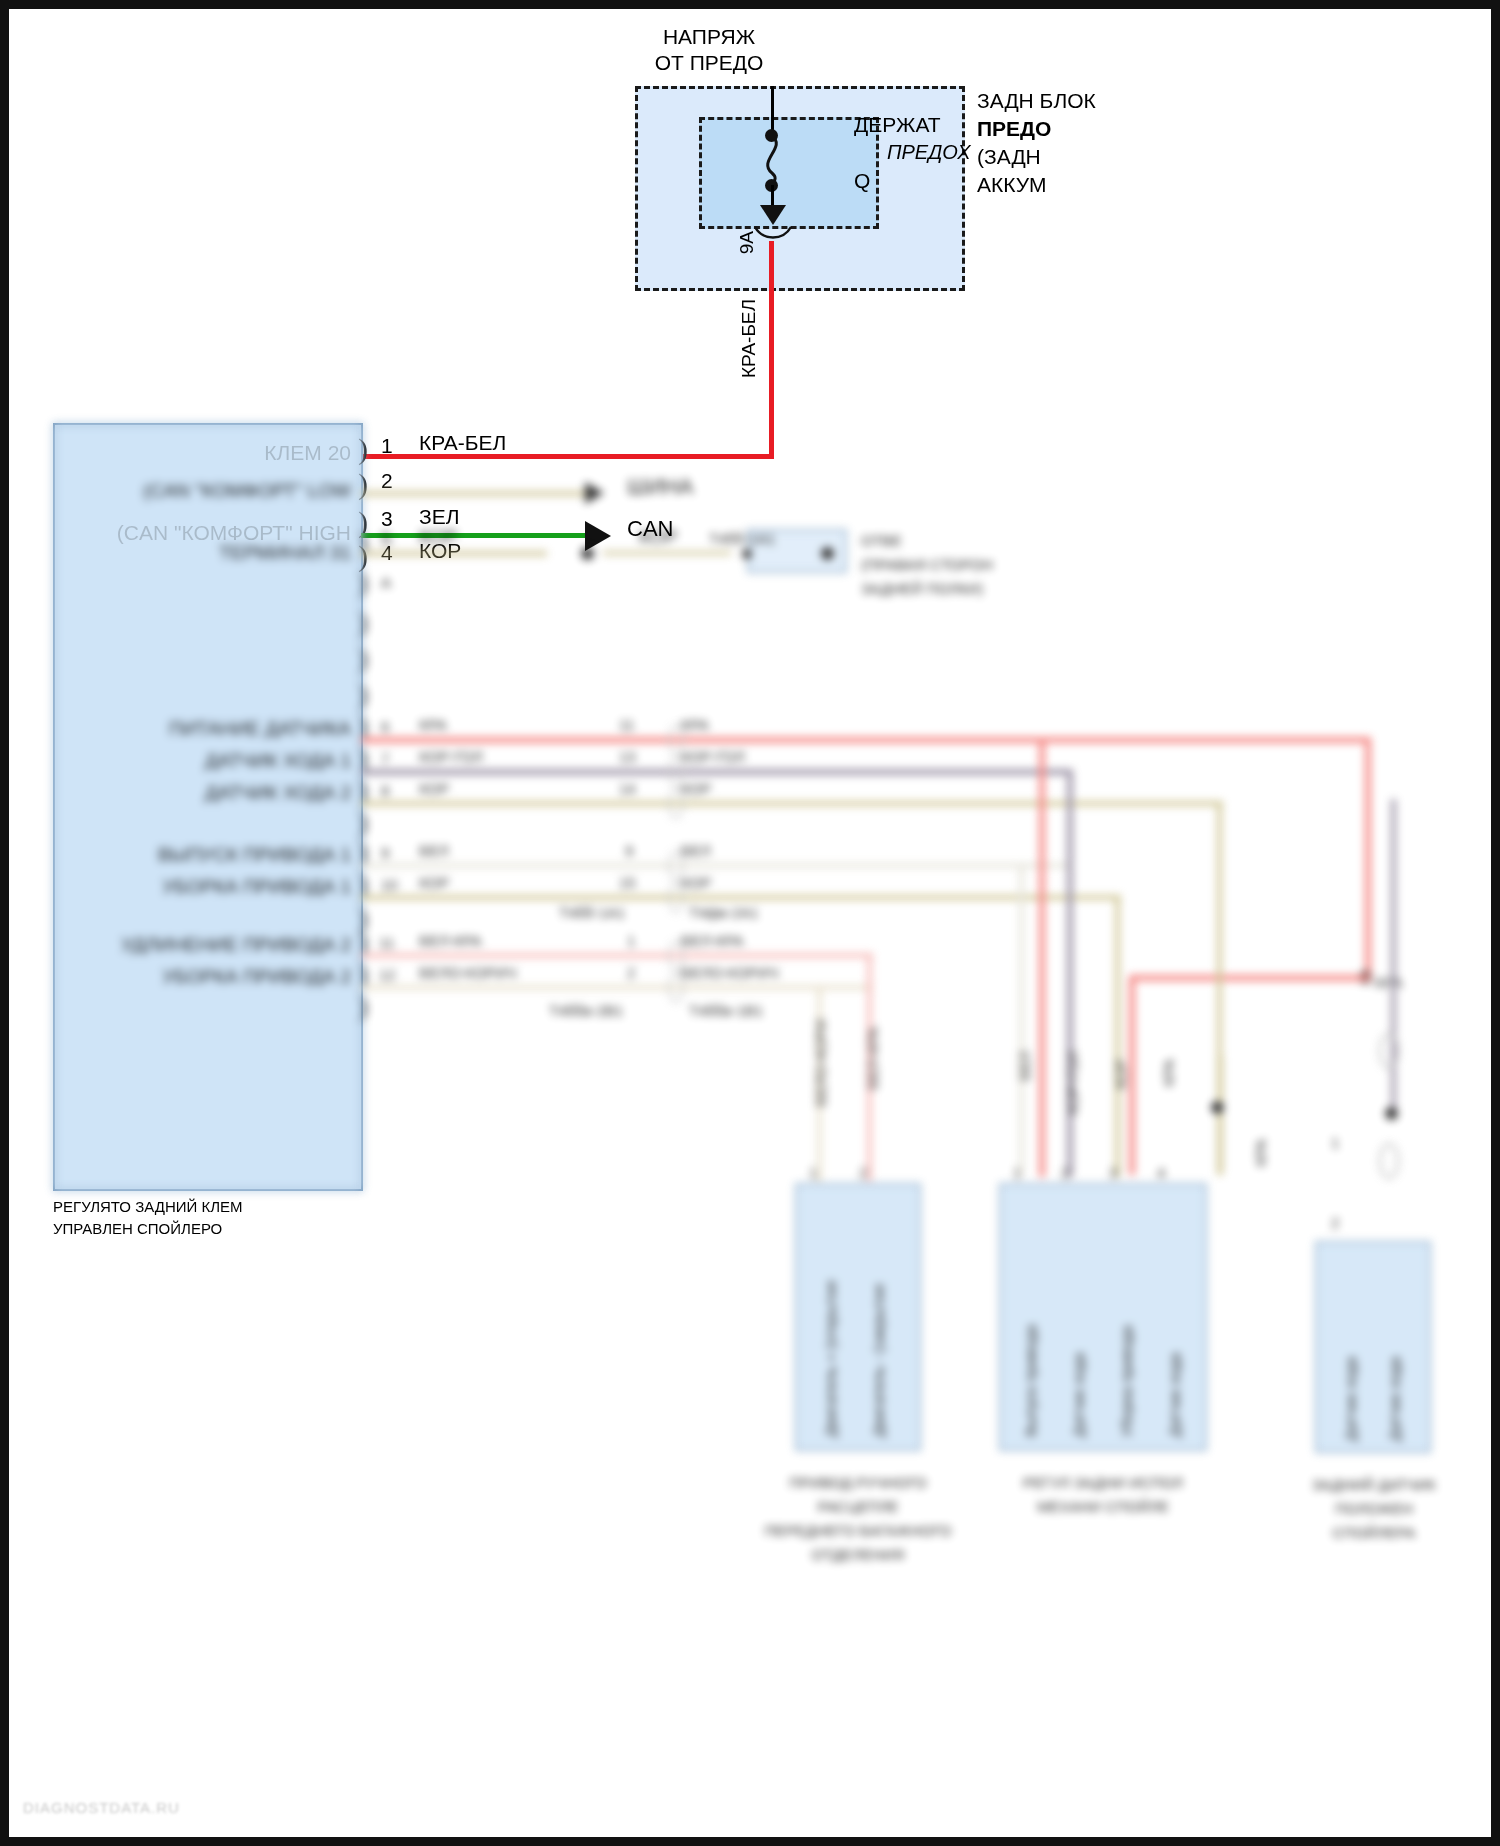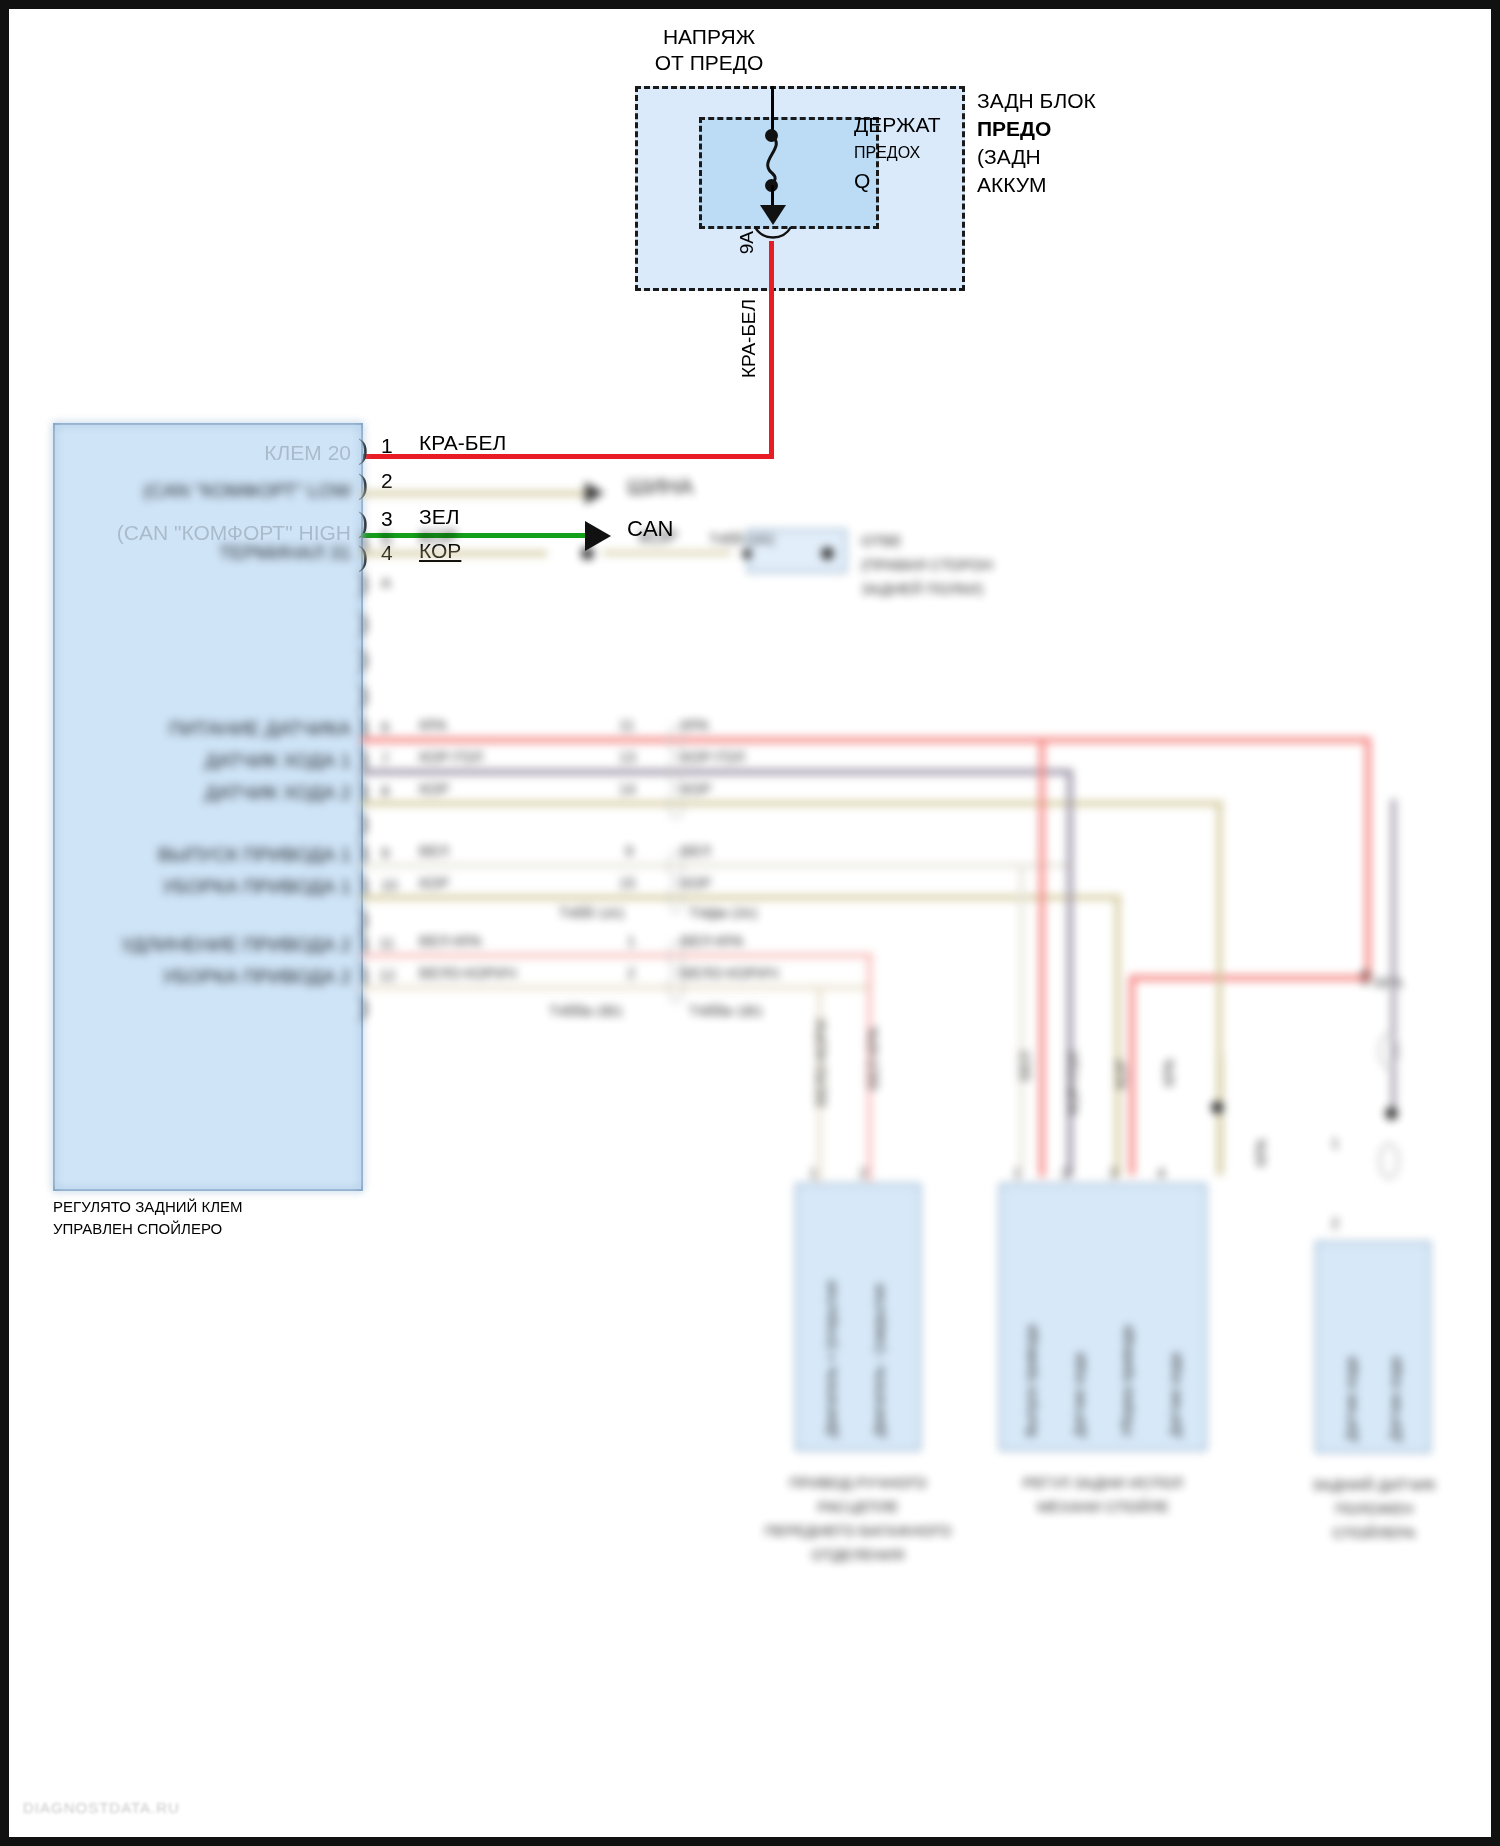--- a/index.html
+++ b/index.html
@@ -54,21 +54,21 @@
  <div id="canvas">
 
   <div class="txt ctr" style="left:590px;top:16px;width:220px;font-size:21px;">НАПРЯЖ</div>
   <div class="txt ctr" style="left:590px;top:42px;width:220px;font-size:21px;">ОТ ПРЕДО</div>
 
   <div class="box-dash" style="left:626px;top:77px;width:330px;height:205px;"></div>
 
   <div class="box-dash2" style="left:690px;top:108px;width:180px;height:112px;"></div>
 
   <div class="txt" style="left:845px;top:104px;width:130px;font-size:21px;">ДЕРЖАТ</div>
-  <div class="txt" style="left:845px;top:132px;width:130px;font-size:16px;">ПРЕДОХ</div>
+  <div class="txt" style="left:878px;top:132px;width:130px;font-size:20px;font-style:italic;">ПРЕДОХ</div>
   <div class="txt" style="left:845px;top:160px;width:130px;font-size:21px;">Q</div>
 
   <div class="txt" style="left:968px;top:80px;width:190px;font-size:21px;">ЗАДН БЛОК</div>
   <div class="txt" style="left:968px;top:108px;width:190px;font-size:21px;font-weight:bold;">ПРЕДО</div>
   <div class="txt" style="left:968px;top:136px;width:190px;font-size:21px;">(ЗАДН</div>
   <div class="txt" style="left:968px;top:164px;width:190px;font-size:21px;">АККУМ</div>
 
   <div class="wire" style="left:762px;top:77px;width:3px;height:50px;"></div>
 
   <svg class="fuse-s" style="left:746px;top:124px;" width="40" height="56">
@@ -107,21 +107,21 @@
   <div class="txt rt" style="left:60px;top:512px;width:282px;font-size:21px;">(CAN "КОМФОРТ" HIGH</div>
   <div class="pinbr" style="left:349px;top:498px;">)</div>
   <div class="txt" style="left:372px;top:498px;font-size:21px;">3</div>
   <div class="txt" style="left:410px;top:496px;font-size:21px;">ЗЕЛ</div>
 
   <div class="wire" style="left:352px;top:524px;width:225px;height:5px;background:#15a01b;"></div>
   <div class="arrow" style="left:576px;top:512px;"></div>
 
   <div class="pinbr" style="left:349px;top:532px;">)</div>
   <div class="txt" style="left:372px;top:532px;font-size:21px;">4</div>
-  <div class="txt" style="left:410px;top:530px;font-size:21px;text-decoration:underline;">КОР</div>
+  <div class="txt" style="left:410px;top:530px;font-size:21px;">КОР</div>
 
   <div class="txt" style="left:618px;top:508px;font-size:22px;">CAN</div>
 
   <div class="abs blurred" style="left:0;top:462px;width:1482px;height:1366px;">
 
     <div class="box-fill" style="left:44px;top:-48px;width:310px;height:768px;"></div>
 
     <div class="txt rt" style="left:40px;top:8px;width:302px;font-size:19px;">(CAN "КОМФОРТ" LOW</div>
 
     <div class="wire" style="left:352px;top:20px;width:225px;height:5px;background:#c6bb86;"></div>

